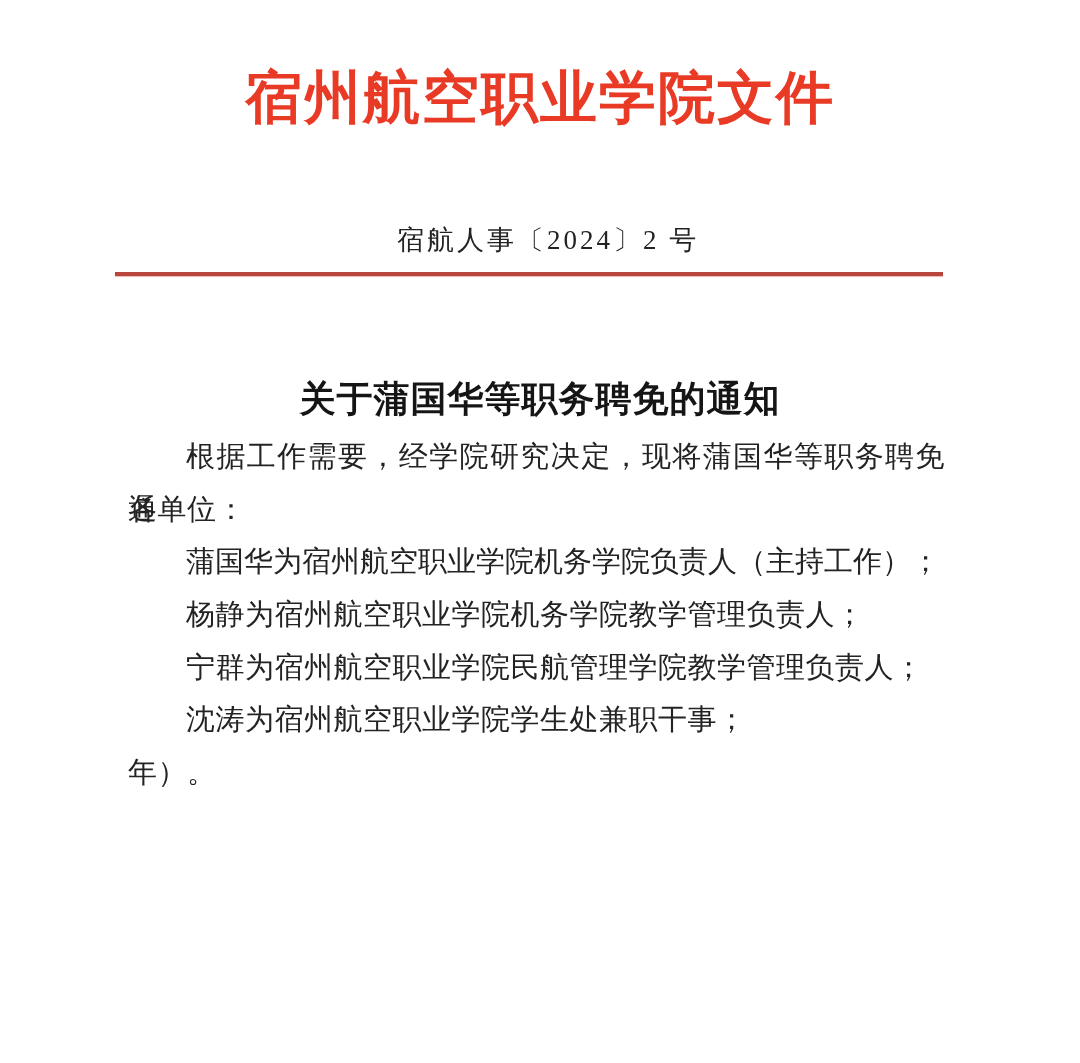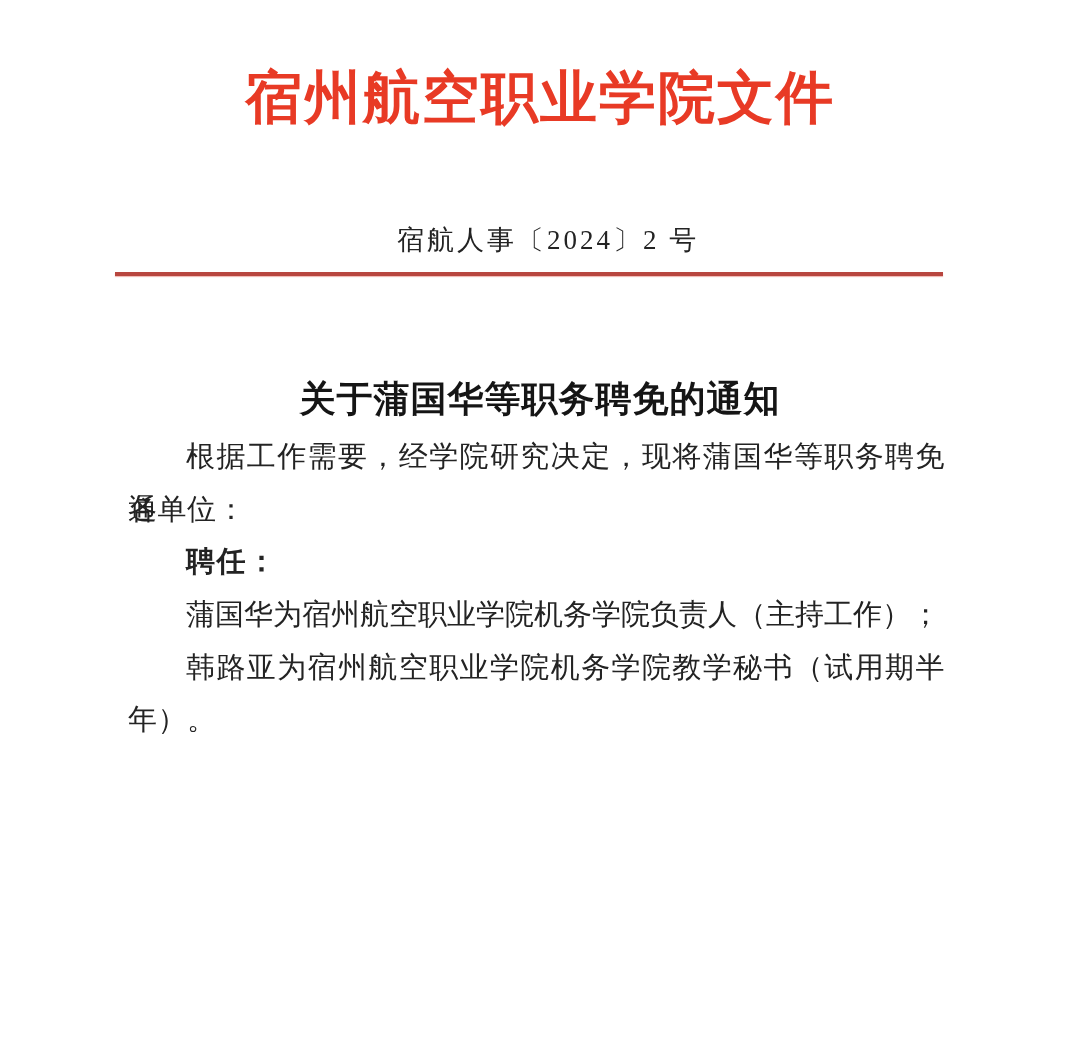--- a/index.html
+++ b/index.html
@@ -105,19 +105,20 @@
 
   <div class="doc-number">宿航人事〔2024〕2 号</div>
 
   <div class="red-rule"></div>
 
   <div class="doc-title">关于蒲国华等职务聘免的通知</div>
 
   <div class="doc-body">
     <div class="line indent justify">根据工作需要，经学院研究决定，现将蒲国华等职务聘免通</div>
     <div class="line">各单位：</div>
-    <div class="line indent bold">聘任：</div>
     <div class="line indent tight">蒲国华为宿州航空职业学院机务学院负责人（主持工作）；</div>
-    <div class="line indent justify">韩路亚为宿州航空职业学院机务学院教学秘书（试用期半</div>
+    <div class="line indent">杨静为宿州航空职业学院机务学院教学管理负责人；</div>
+    <div class="line indent">宁群为宿州航空职业学院民航管理学院教学管理负责人；</div>
+    <div class="line indent">沈涛为宿州航空职业学院学生处兼职干事；</div>
     <div class="line">年）。</div>
   </div>
 
 </div>
 
 </body></html>

